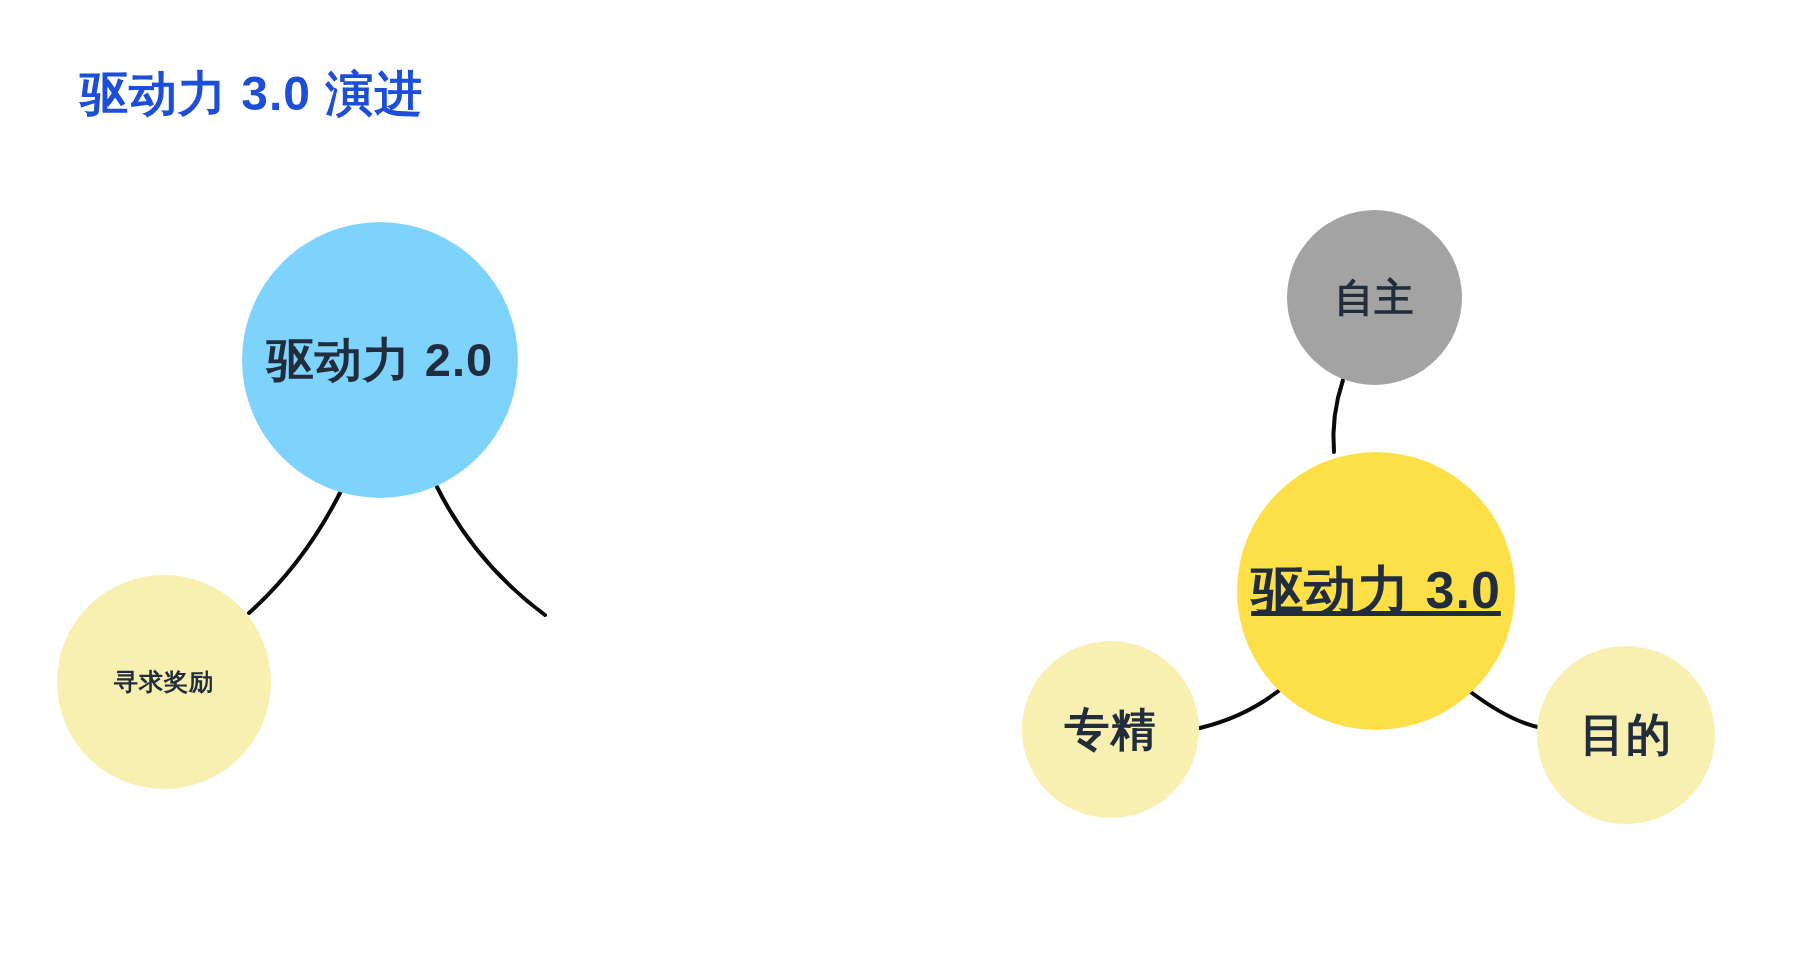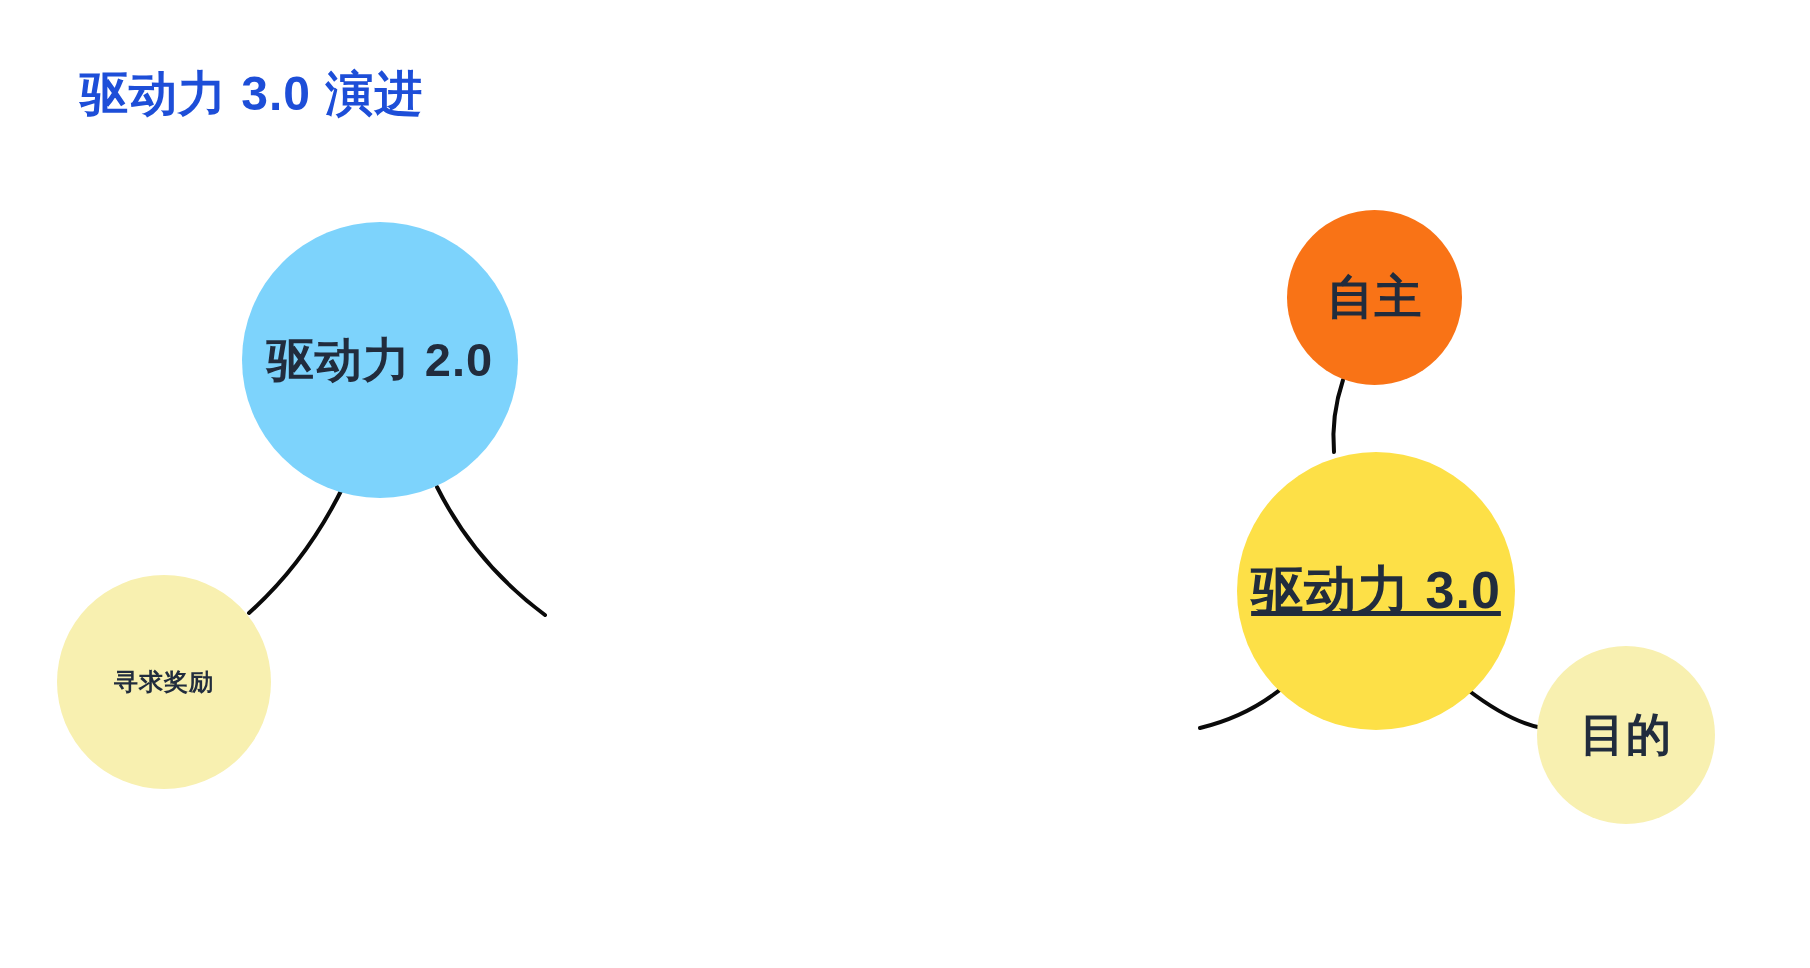--- a/index.html
+++ b/index.html
@@ -74,22 +74,22 @@
   .node-root3 {
     left: 1237px; top: 452px;
     width: 278px; height: 278px;
     background: #fde047;
     font-size: 52px;
     text-decoration: underline;
   }
   .node-autonomy {
     left: 1287px; top: 210px;
     width: 175px; height: 175px;
-    background: #f97316;
-    font-size: 47px;
+    background: #a3a3a3;
+    font-size: 39px;
   }
   .node-mastery {
     left: 1022px; top: 641px;
     width: 177px; height: 177px;
     background: #f8f0b0;
     font-size: 45px;
   }
   .node-purpose {
     left: 1537px; top: 646px;
     width: 178px; height: 178px;
@@ -122,18 +122,21 @@
 
 
   <div class="node node-autonomy">
     <span>自主</span>
   </div>
 
   <div class="node node-root3">
     <span>驱动力 3.0</span>
   </div>
 
+  <div class="node node-mastery">
+    <span>专精</span>
+  </div>
 
   <div class="node node-purpose">
     <span>目的</span>
   </div>
 
 </div>
 
 </body></html>

